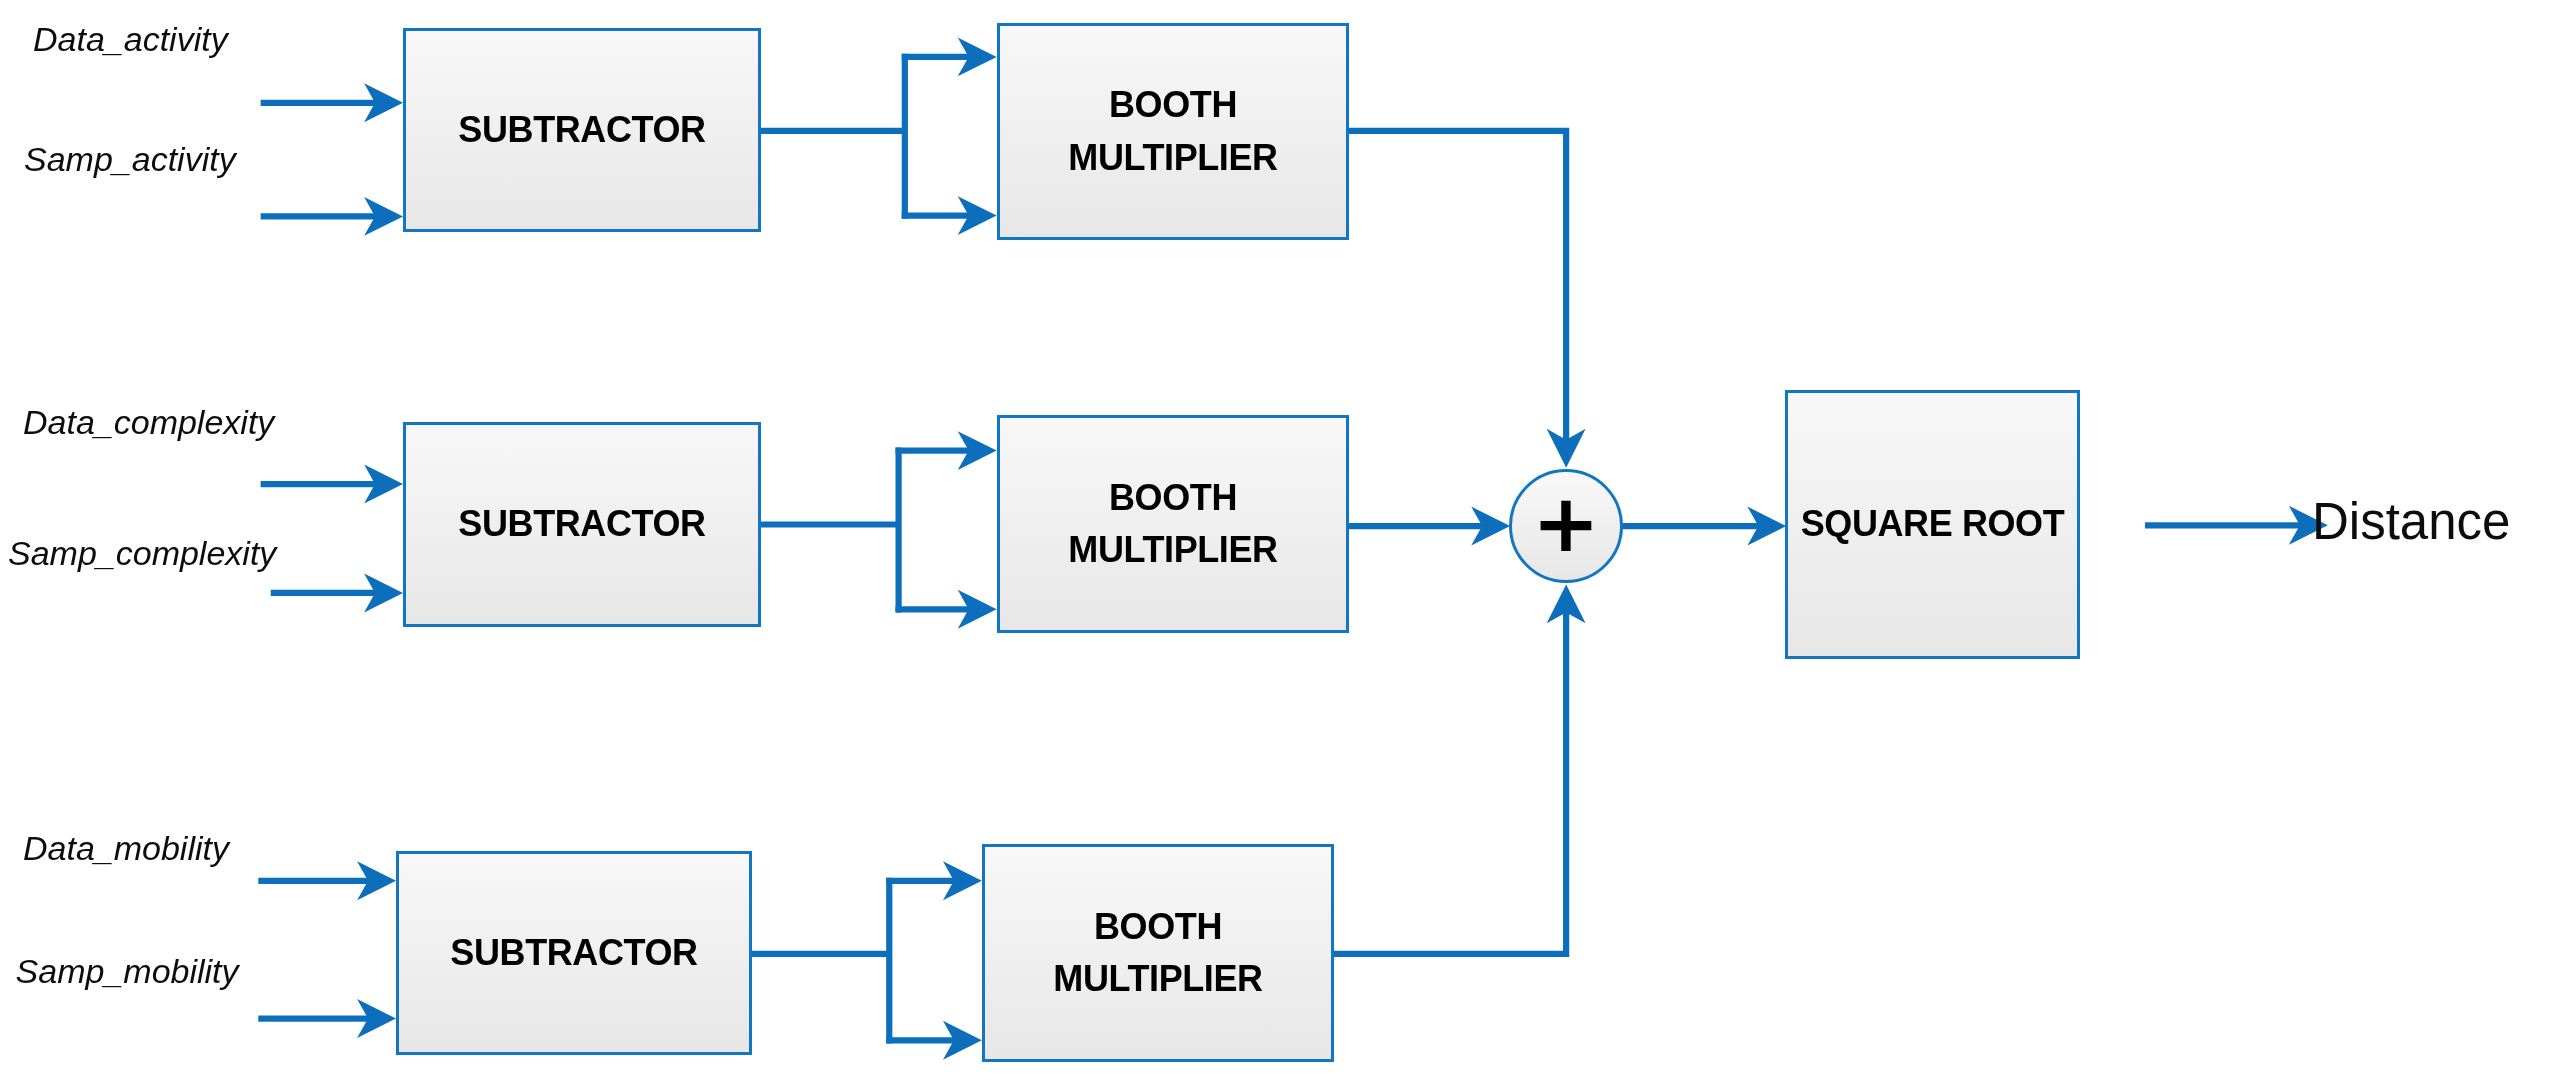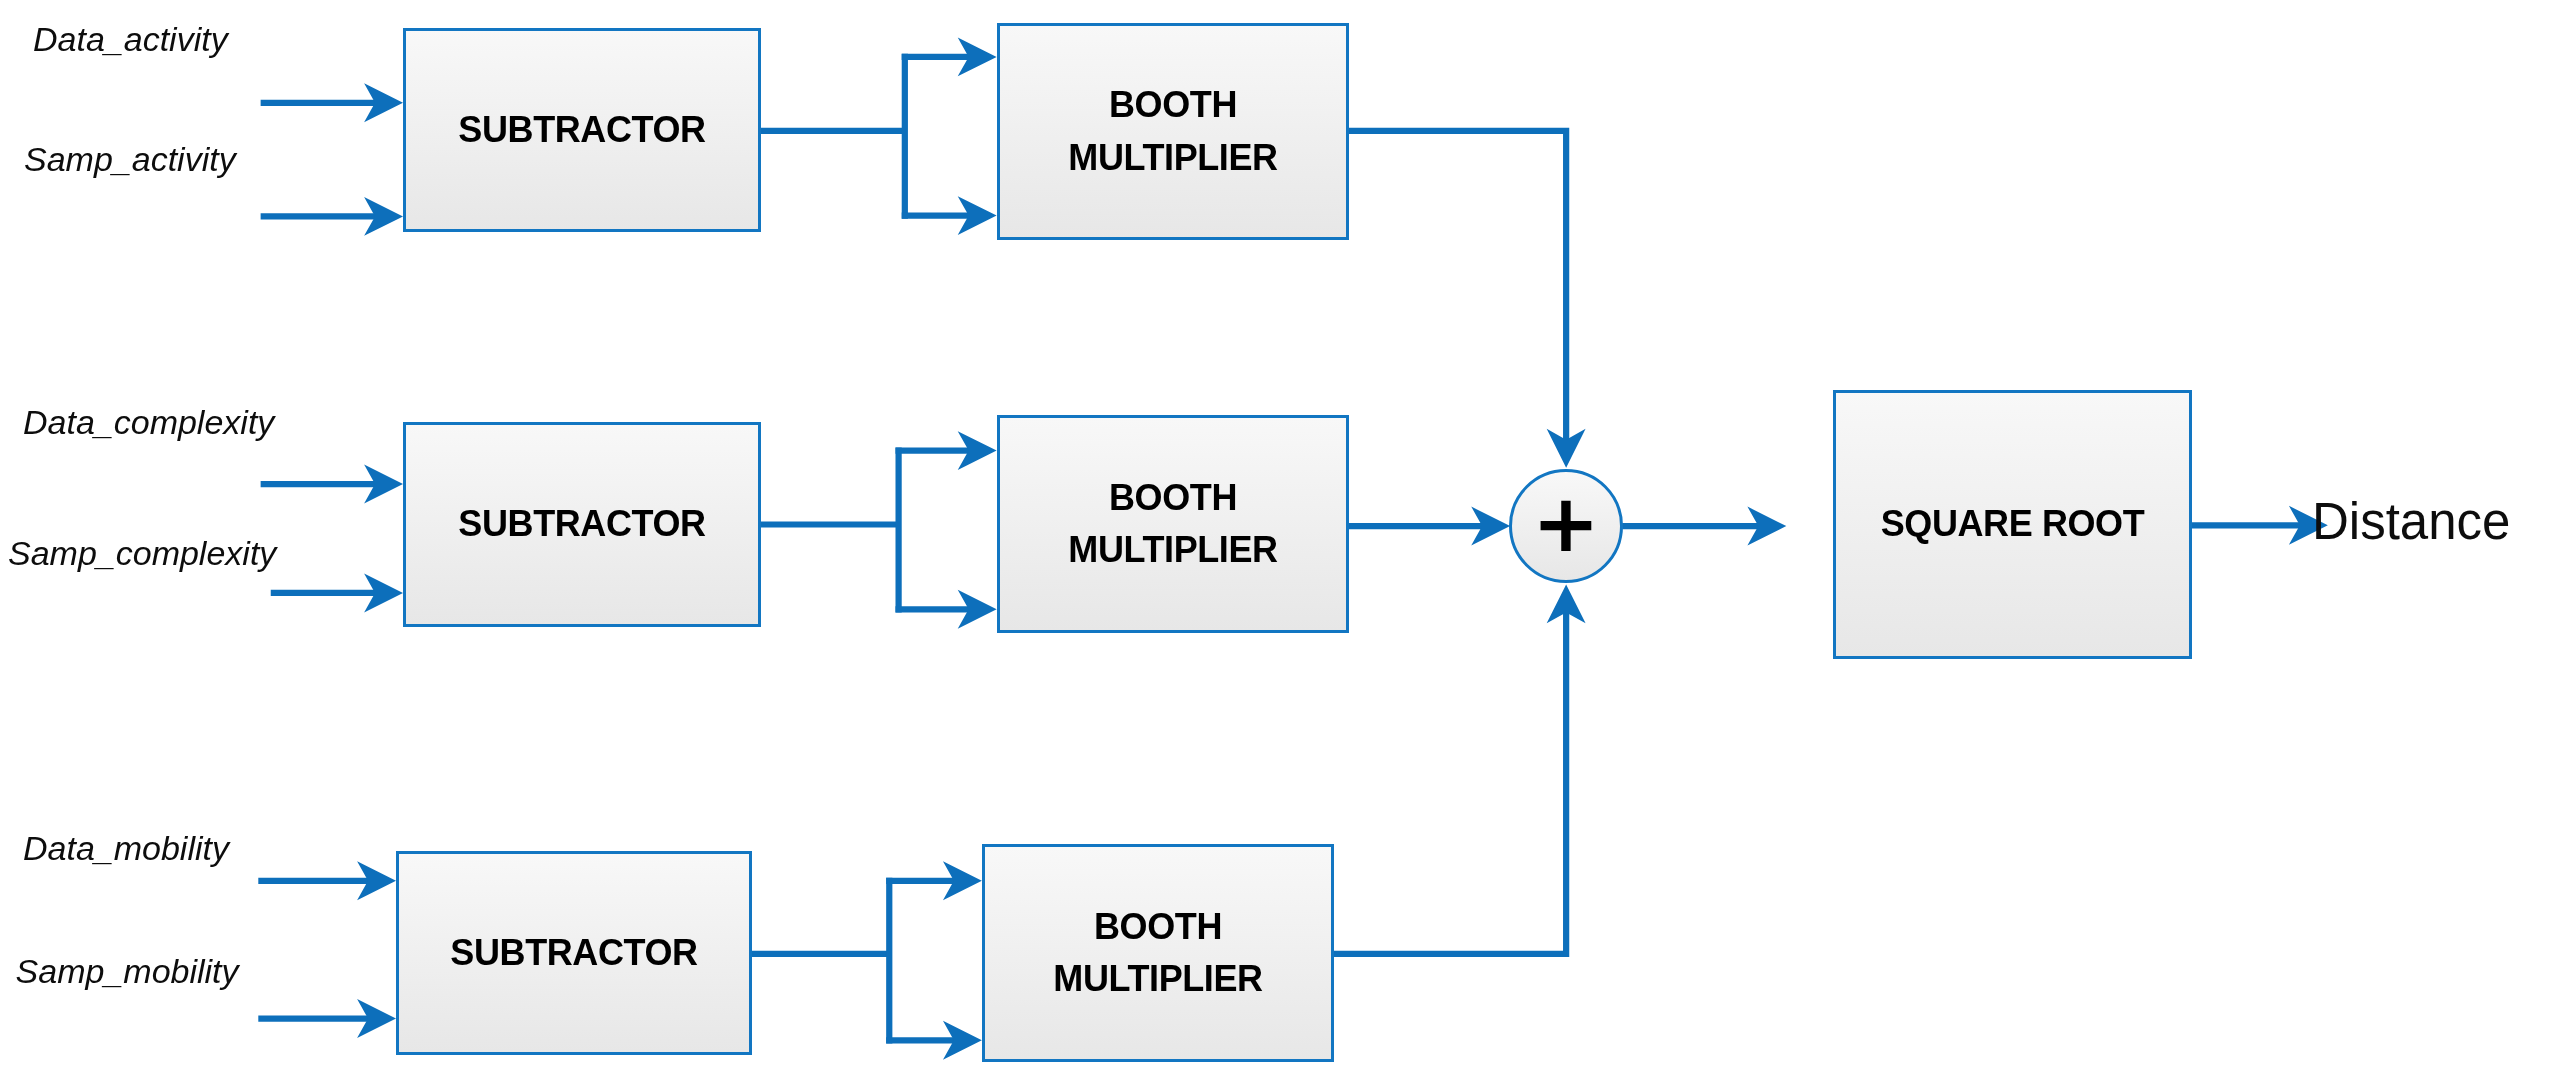--- a/index.html
+++ b/index.html
@@ -31,21 +31,21 @@
     background-image:radial-gradient(var(--shadow-dot) 1.2px, transparent 1.4px);
     background-size:5.4px 5.4px;
     z-index:-1;
   }
   .sub1{left:403px;top:28px;width:358px;height:204px;}
   .booth1{left:997px;top:23px;width:352px;height:217px;}
   .sub2{left:403px;top:422px;width:358px;height:205px;}
   .booth2{left:997px;top:415px;width:352px;height:218px;}
   .sub3{left:396px;top:851px;width:356px;height:204px;}
   .booth3{left:982px;top:844px;width:352px;height:218px;}
-  .sqrt{left:1833px;top:390px;width:359px;height:269px;gap:9px;}
+  .sqrt{left:1785px;top:390px;width:295px;height:269px;gap:9px;}
   .block span{display:block;}
   
   .adder{
     position:absolute;
     left:1509px;top:469px;width:114px;height:114px;
     box-sizing:border-box;
     border:3.9px solid var(--box-border);
     border-radius:50%;
     background:linear-gradient(180deg, var(--box-fill-top) 0%, var(--box-fill-bottom) 100%);
     display:flex;align-items:center;justify-content:center;

